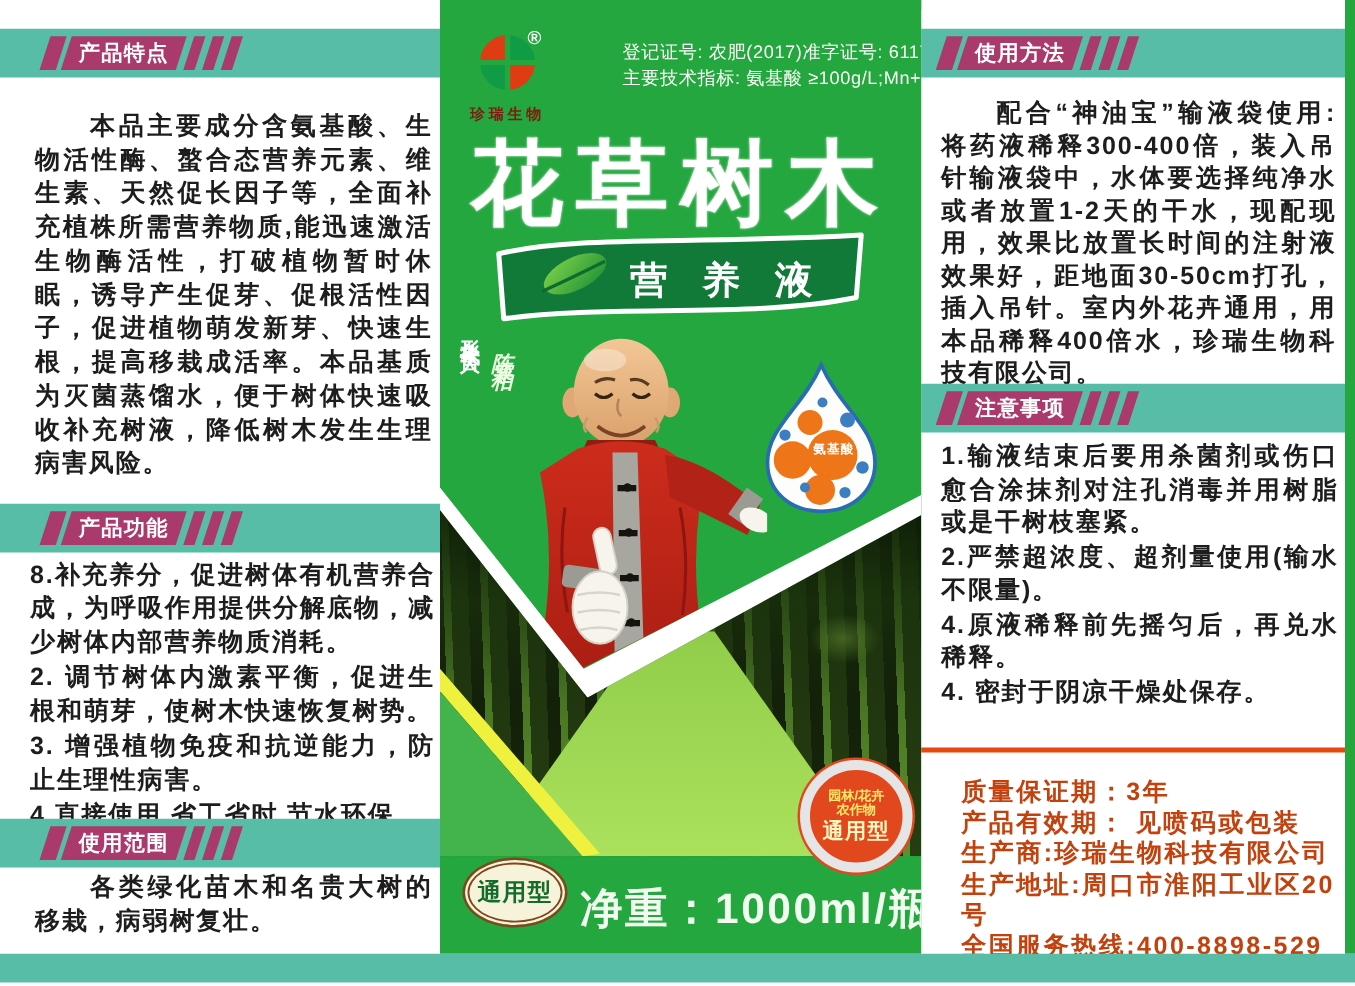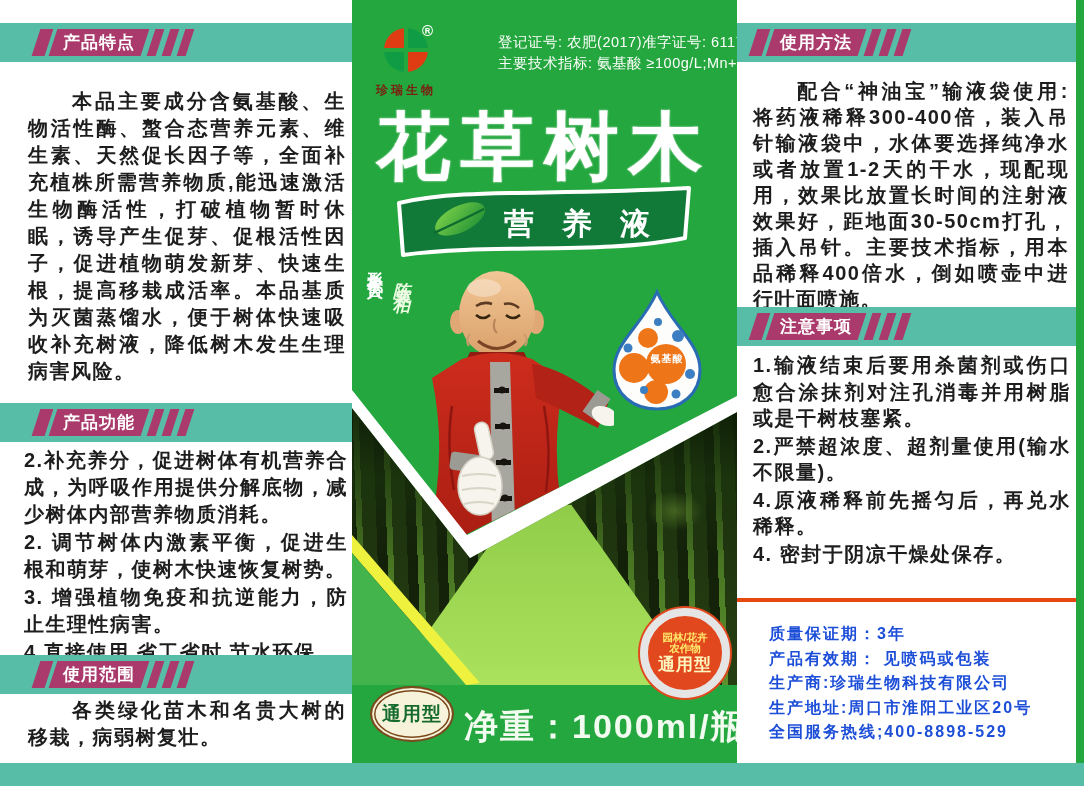--- a/index.html
+++ b/index.html
@@ -18,21 +18,21 @@
   .tag{display:flex;height:27px;transform:skewX(-18deg);margin-left:36px;}
   .panel-right .tag{margin-left:16px;}
   .tag-sq{width:13px;background:#a93a6b;margin-right:4px;}
   .tag-main{background:#a93a6b;padding:0 10px;display:flex;align-items:center;}
   .tag-main b{transform:skewX(18deg);color:#fff;font-size:17px;font-weight:bold;letter-spacing:1px;white-space:nowrap;}
   .sl{width:9px;background:#a93a6b;margin-left:6px;}
   
   .body-text{position:absolute;color:#1d1d1d;font-weight:700;font-size:20px;line-height:27px;letter-spacing:1.5px;text-align:justify;}
   .indent{text-indent:2.2em;}
   .list-item{margin:0 0 1px 0;}
-  .info-line{font-size:16px;line-height:24.6px;color:#1d4ed8;font-weight:700;letter-spacing:2px;}
+  .info-line{font-size:20px;line-height:24.6px;color:#c2410c;font-weight:700;letter-spacing:2px;}
   .red-line{position:absolute;left:0;top:598px;width:347px;height:4px;background:#e8480e;}
   
   .reg-text{position:absolute;left:112px;top:32px;color:#fdfefb;font-size:14.5px;line-height:21px;font-weight:400;letter-spacing:.5px;white-space:nowrap;margin-left:34px;}
   .logo-wrap{position:absolute;left:18px;top:24px;width:72px;text-align:center;}
   .logo-r{position:absolute;left:52px;top:-2px;color:#fff;font-size:15px;font-weight:bold;}
   .logo-name{margin-top:2px;color:#7c1d10;font-size:12px;font-weight:bold;letter-spacing:3px;white-space:nowrap;font-family:Liberation Serif, serif;}
   .big-title{position:absolute;left:0;top:98px;width:100%;text-align:center;color:#fff;
              font-size:74px;font-weight:900;letter-spacing:10px;text-shadow:0 0 2px #fff;white-space:nowrap;}
   .ribbon{position:absolute;left:42px;top:183px;width:300px;height:78px;}
   .ribbon-text{position:absolute;left:152px;top:204px;width:180px;color:#fff;font-size:30px;font-weight:900;letter-spacing:28px;white-space:nowrap;}
@@ -100,21 +100,21 @@
         <span class="tag-sq"></span>
         <span class="tag-main">
             <b>产品功能</b>
           </span>
         <span class="sl"></span>
         <span class="sl"></span>
         <span class="sl"></span>
       </div>
     </div>
     <div class="body-text" style="left:24px;top:447px;width:324px;">
-      <div class="list-item">2.补充养分，促进树体有机营养合成，为呼吸作用提供分解底物，减少树体内部营养物质消耗。</div>
+      <div class="list-item">8.补充养分，促进树体有机营养合成，为呼吸作用提供分解底物，减少树体内部营养物质消耗。</div>
       <div class="list-item">2. 调节树体内激素平衡，促进生根和萌芽，使树木快速恢复树势。</div>
       <div class="list-item">3. 增强植物免疫和抗逆能力，防止生理性病害。</div>
       <div class="list-item">4.直接使用,省工省时,节水环保。</div>
     </div>
 
     <div class="banner" style="top:655px;">
       <div class="tag">
         <span class="tag-sq"></span>
         <span class="tag-main">
             <b>使用范围</b>
@@ -264,21 +264,21 @@
       <div class="tag">
         <span class="tag-sq"></span>
         <span class="tag-main">
             <b>使用方法</b>
           </span>
         <span class="sl"></span>
         <span class="sl"></span>
         <span class="sl"></span>
       </div>
     </div>
-    <div class="body-text indent" style="left:16px;top:78px;width:316px;line-height:26px;">配合“神油宝”输液袋使用: 将药液稀释300-400倍，装入吊针输液袋中，水体要选择纯净水或者放置1-2天的干水，现配现用，效果比放置长时间的注射液效果好，距地面30-50cm打孔，插入吊针。主要技术指标，用本品稀释400倍水，倒如喷壶中进行叶面喷施。</div>
+    <div class="body-text indent" style="left:16px;top:78px;width:316px;line-height:26px;">配合“神油宝”输液袋使用: 将药液稀释300-400倍，装入吊针输液袋中，水体要选择纯净水或者放置1-2天的干水，现配现用，效果比放置长时间的注射液效果好，距地面30-50cm打孔，插入吊针。室内外花卉通用，用本品稀释400倍水，珍瑞生物科技有限公司。</div>
 
     <div class="banner" style="top:307px;">
       <div class="tag">
         <span class="tag-sq"></span>
         <span class="tag-main">
             <b>注意事项</b>
           </span>
         <span class="sl"></span>
         <span class="sl"></span>
         <span class="sl"></span>

